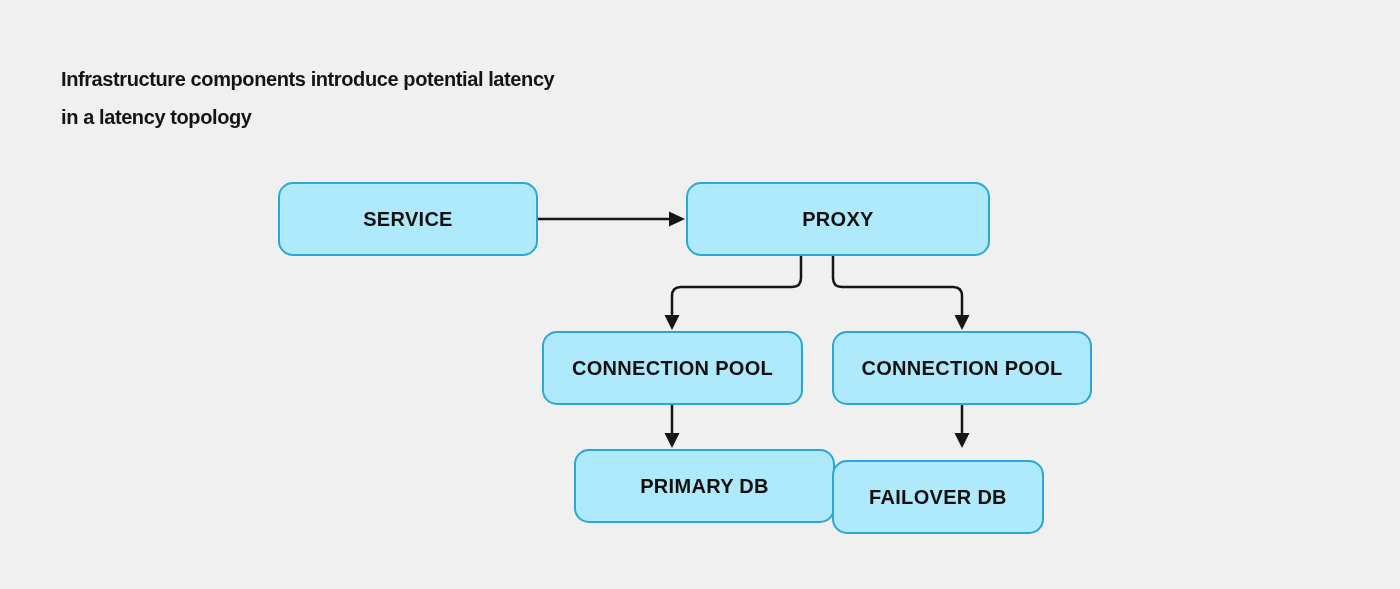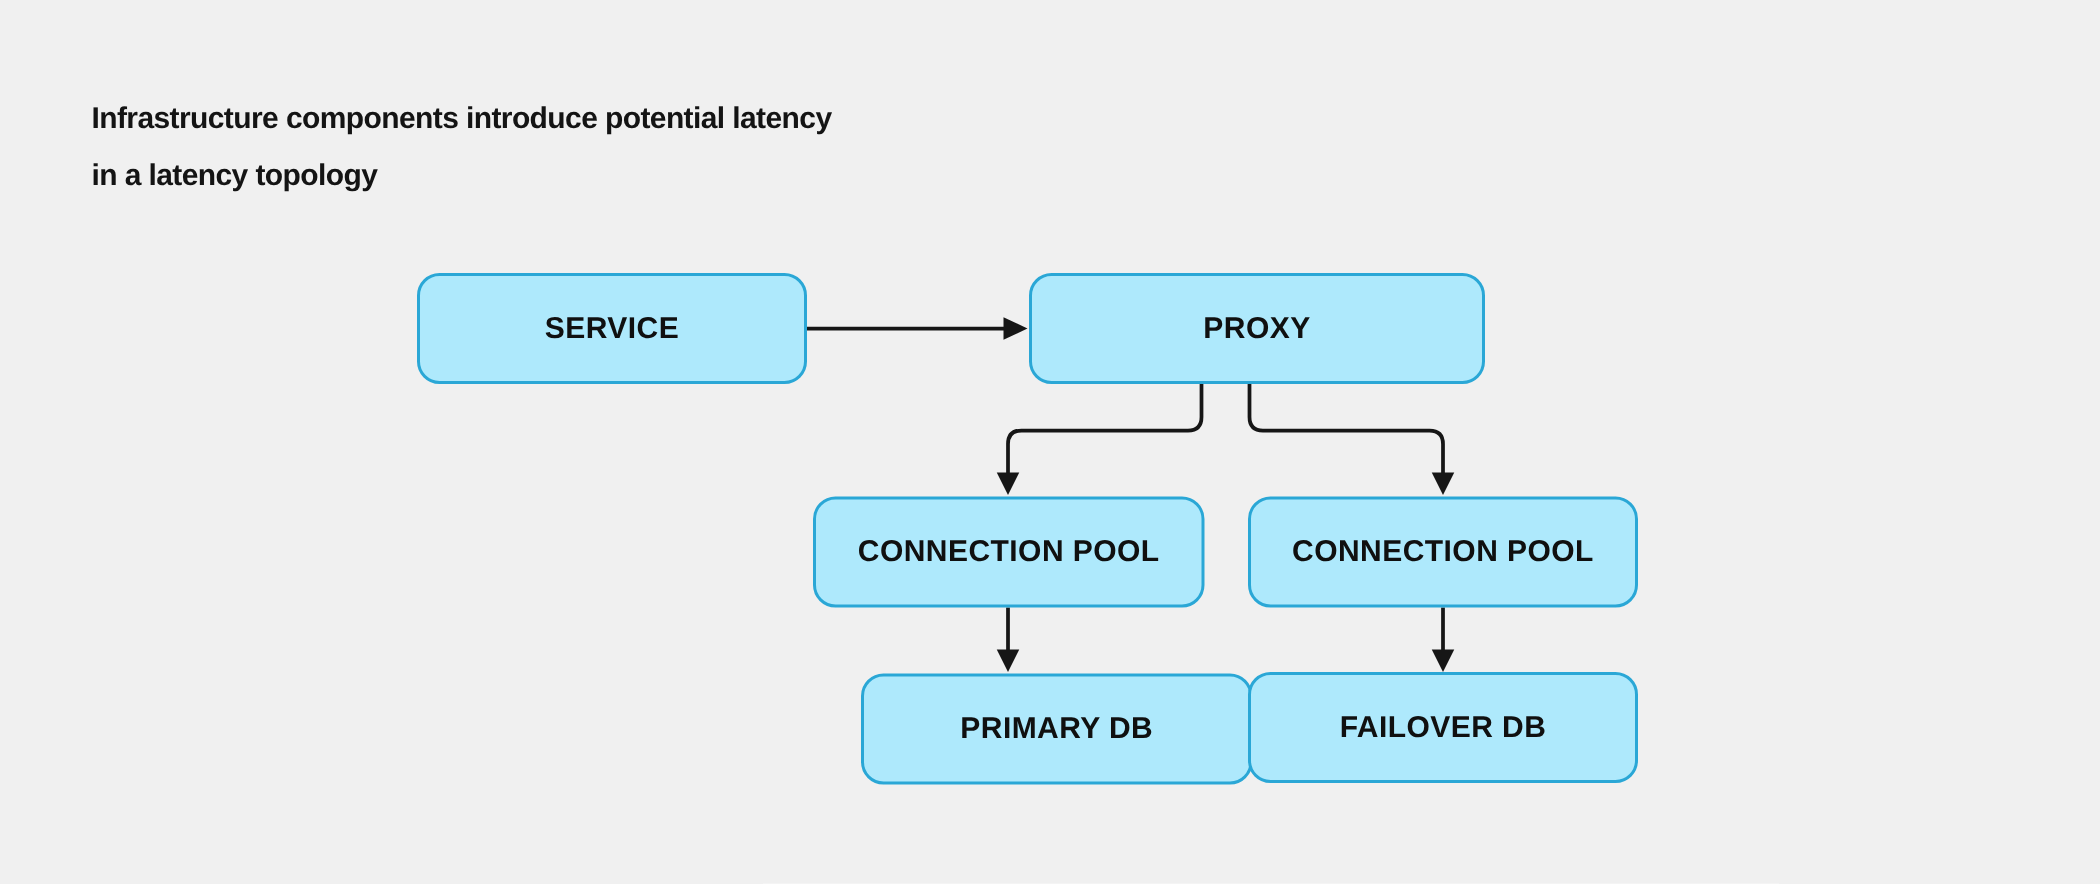--- a/index.html
+++ b/index.html
@@ -50,21 +50,21 @@
     font-size: 20px;
     letter-spacing: 0.3px;
     color: var(--label-color, #101010);
     text-align: center;
   }
   .node-service          { left: 278px; top: 182px; width: 260px; height: 74px; }
   .node-proxy            { left: 686px; top: 182px; width: 304px; height: 74px; }
   .node-cp-left          { left: 542px; top: 331px; width: 261px; height: 74px; }
   .node-cp-right         { left: 832px; top: 331px; width: 260px; height: 74px; }
   .node-primary-db       { left: 542px; top: 449px; width: 261px; height: 74px; margin-left: 32px; }
-  .node-failover-db      { left: 832px; top: 448px; width: 260px; height: 74px; }
+  .node-failover-db      { left: 832px; top: 460px; width: 212px; height: 74px; }
 </style>
 </head>
 <body>
 
 <div class="canvas">
 
   <div class="title">
     <span>Infrastructure components introduce potential latency</span>
     <span>in a latency topology</span>
   </div>

